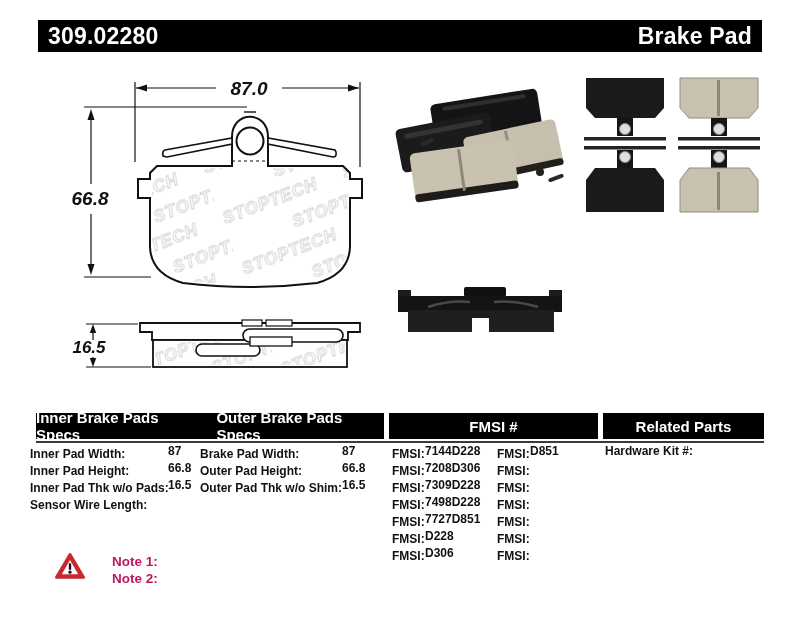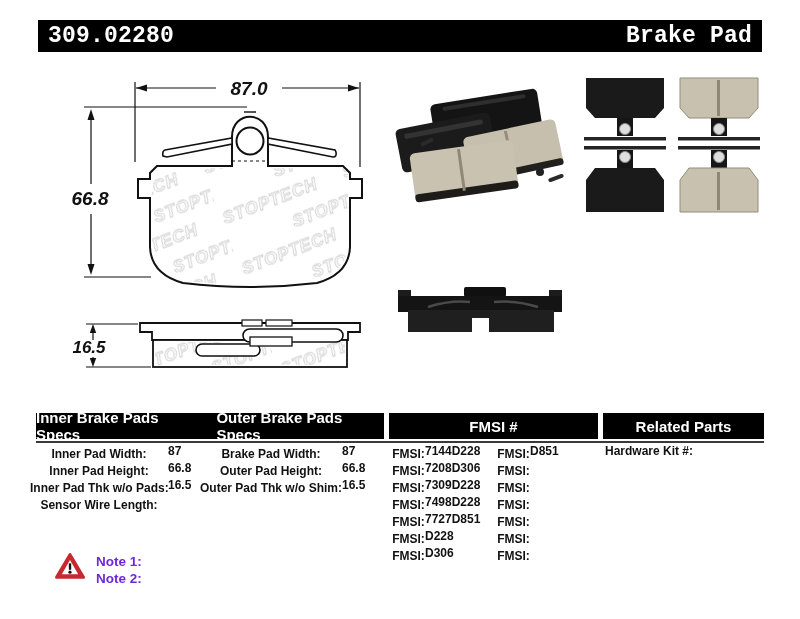--- a/index.html
+++ b/index.html
@@ -5,40 +5,40 @@
   html,body { margin:0; padding:0; background:#fff; }
   .page {
     position:relative; width:800px; height:619px; background:#ffffff;
     font-family:"Liberation Sans", sans-serif; overflow:hidden;
   }
   
   .title-bar {
     position:absolute; left:38px; top:20px; width:724px; height:32px;
     background:#000; color:#fff; display:flex; justify-content:space-between;
     align-items:center; padding:0 10px; box-sizing:border-box;
-    font-size:23px; font-weight:bold; letter-spacing:0.2px;font-family:Liberation Mono, monospace;
+    font-size:23px; font-weight:bold; letter-spacing:0.2px;
   }
   
   .thead {
     position:absolute; top:413px; height:26px; background:#000; color:#fff;
     display:flex; align-items:center; justify-content:center;
     font-size:15px; font-weight:bold;
   }
   .thead.split { justify-content:space-around;gap:16px; }
   .header-rule { position:absolute; left:36px; top:441px; width:728px; height:2px; background:#3a3a3a; }
   
   .speccol { position:absolute; top:442px; }
   .srow { display:flex; height:17px; align-items:center; font-size:12px; font-weight:bold; color:#111; white-space:nowrap; }
-  .lbl  { text-align:center;margin-top:7px; }
+  .lbl  { text-align:left;margin-top:7px; }
   .w-inner { width:138px; }
   .w-outer { width:142px; }
   .w-fmsi  { width:33px; }
   .val { text-align:left; }
   
-  .note-label { position:absolute; left:96px; font-size:13.5px; font-weight:bold; color:#6d28d9; }
+  .note-label { position:absolute; left:112px; font-size:13.5px; font-weight:bold; color:#be185d; }
   .abs { position:absolute; }
   svg text.dim { font-family:"Liberation Sans", sans-serif; font-style:italic; font-weight:bold; fill:#111; }
   svg text.wm  { font-family:"Liberation Sans", sans-serif; font-style:italic; font-weight:bold; font-size:17px;
                  fill:#ffffff; stroke:#cccccc; stroke-width:0.8; letter-spacing:1px; }
 </style>
 </head>
 <body>
 
 <div class="page">
 

